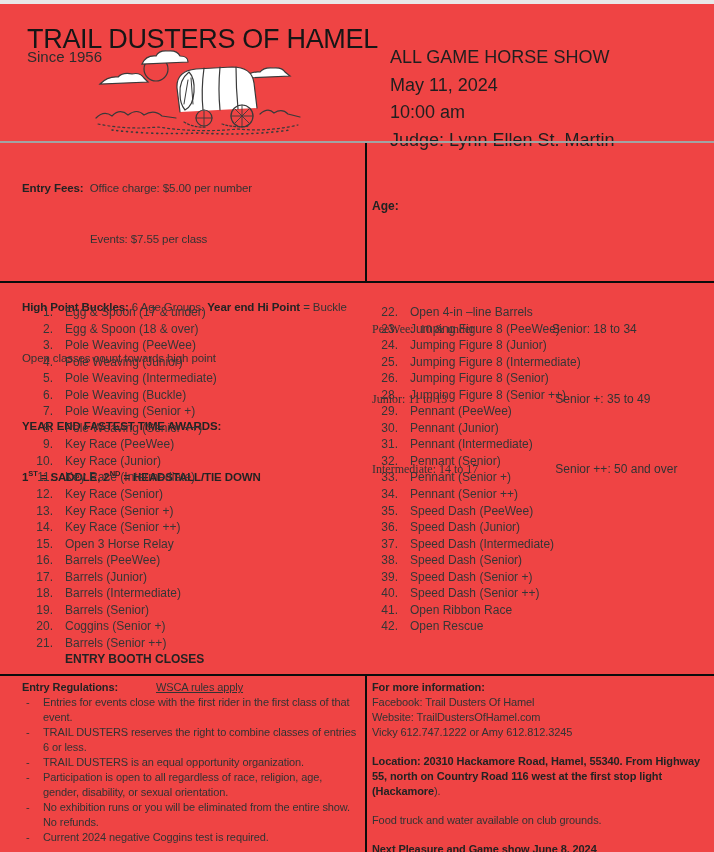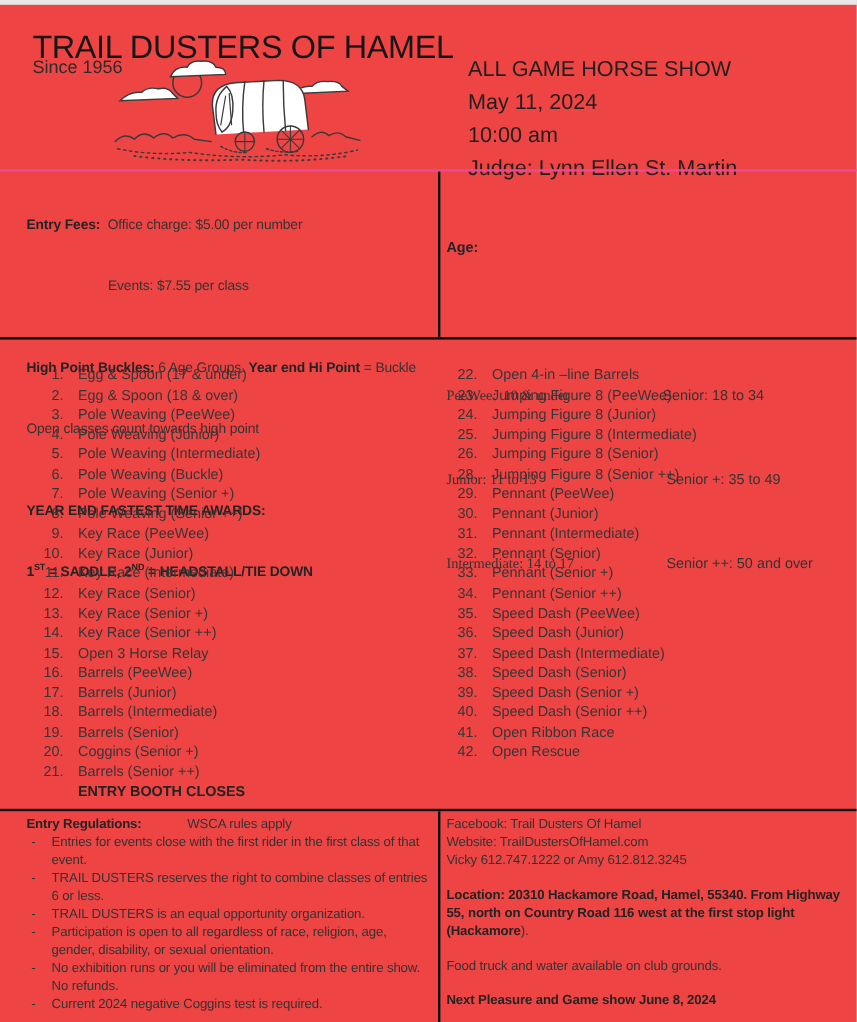--- a/index.html
+++ b/index.html
@@ -13,21 +13,21 @@
 
   
   .hdr-title{position:absolute;left:27px;top:2px;font-size:27px;font-weight:400;
     color:#161616;letter-spacing:-0.3px;white-space:nowrap;}
   .hdr-since{position:absolute;left:27px;top:44px;font-size:15px;color:#2c2c2c;}
   .wagon{position:absolute;left:92px;top:44px;}
   .show-block{position:absolute;left:390px;top:40px;font-size:18px;line-height:27.5px;color:#1f1f1f;}
 
   
   .fees{position:absolute;left:0;top:137px;width:714px;height:142px;
-    border-top:2px solid #ec4899;border-bottom:2px solid #0c0c0c;}
+    border-top:2px solid #a3a3a3;border-bottom:2px solid #0c0c0c;}
   .v-divider{position:absolute;left:365px;top:0;bottom:0;width:2px;background:#0c0c0c;}
   .fees-left{position:absolute;left:22px;top:3px;width:341px;font-size:11.5px;line-height:17px;
     letter-spacing:-0.1px;white-space:pre-wrap;}
   .fees-left .indent{margin-left:68px;}
   .gap17{margin-top:17px;}
   sup{font-size:7.5px;vertical-align:super;line-height:0;}
   .fees-right{position:absolute;left:372px;top:20px;width:330px;font-size:12px;line-height:17.5px;
     white-space:pre-wrap;}
   .age-row{display:flex;}
   .age-left{width:180px;font-family:Liberation Serif, serif;}
@@ -40,21 +40,21 @@
   .event-row{display:flex;height:16.55px;}
   .event-row .num{width:17px;text-align:right;margin-right:12px;flex:none;}
   .booth{margin-left:29px;font-weight:700;color:#232323;height:16.55px;}
 
   
   .bottom{position:absolute;left:0;top:670px;width:714px;height:182px;
     border-top:2px solid #0c0c0c;overflow:hidden;}
   .bottom .v-divider{height:182px;}
   .reg{position:absolute;left:22px;top:4px;width:337px;font-size:11px;line-height:15px;
     letter-spacing:-0.1px;}
-  .reg-head .wsca{margin-left:38px;}
+  .reg-head .wsca{margin-left:38px;text-decoration:underline;}
   .reg-row{display:flex;}
   .reg-row .dash{width:21px;padding-left:4px;flex:none;}
   .reg-row .reg-text{flex:1;}
   .info{position:absolute;left:372px;top:4px;width:332px;font-size:11px;line-height:15px;
     letter-spacing:-0.1px;}
   .gap14{margin-top:14px;}
 </style>
 </head>
 <body>
 
@@ -389,20 +389,21 @@
           </div>
 
           <div class="reg-row">
             <span class="dash">-</span>
             <span class="reg-text">Current 2024 negative Coggins test is required.</span>
           </div>
         </div>
     </div>
 
     <div class="info">
+      <p class="bold">For more information:</p>
       <p>Facebook: Trail Dusters Of Hamel</p>
       <p>Website: TrailDustersOfHamel.com</p>
       <p>Vicky 612.747.1222 or Amy 612.812.3245</p>
       <p class="gap14"><span class="bold">Location: 20310 Hackamore Road, Hamel, 55340. From Highway 55, north on Country Road 116 west at the first stop light (Hackamore</span><span>).</span></p>
       <p class="gap14">Food truck and water available on club grounds.</p>
       <p class="gap14 bold">Next Pleasure and Game show June 8, 2024</p>
     </div>
   </div>
 
 </div>

